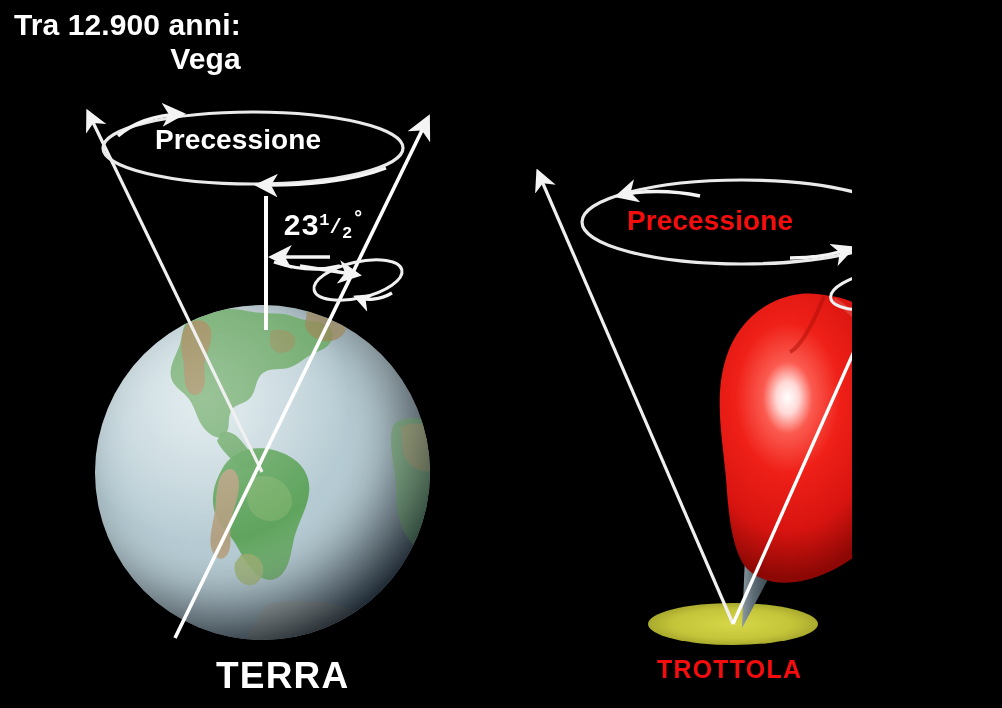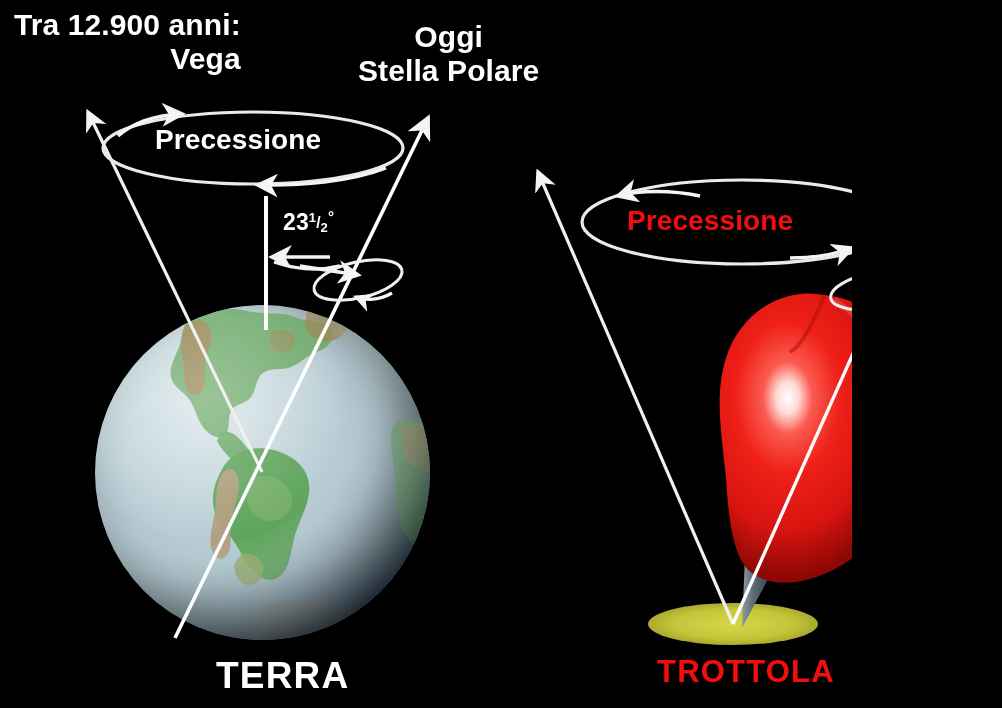--- a/index.html
+++ b/index.html
@@ -50,37 +50,38 @@
     left:155px; top:124px;
     font-size:28px;
     text-shadow:0 0 3px #000, 0 0 3px #000;
   }
   #label-precessione-right{
     left:627px; top:205px;
     font-size:28px;
   }
   #label-angle{
     left:283px; top:208px;
-    font-size:23px;
+    font-size:30px;
+    font-family:Liberation Mono, monospace;
   }
   #label-angle .frac{
     font-size:0.68em;
     display:inline-block;
     vertical-align:0.12em;
   }
   #label-angle .deg{ font-size:0.66em; vertical-align:0.55em; }
 
   #label-terra{
     left:216px; top:655px;
     font-size:37px;
     letter-spacing:1.2px;
   }
   #label-trottola{
     left:657px; top:655px;
-    font-size:31px;
+    font-size:25px;
     letter-spacing:1.2px;
   }
 
   
   #earth{
     position:absolute;
     left:95px; top:305px;
     width:335px; height:335px;
     border-radius:50%;
     overflow:hidden;
@@ -230,24 +231,20 @@
       <ellipse cx="878" cy="290" rx="48" ry="18" transform="rotate(-10 878 290)" fill="none" stroke="#f0f0f0" stroke-width="3"></ellipse>
       <path d="M918 302 C906 310 890 311 878 306" fill="none" stroke="#f4f4f4" stroke-width="3.2" marker-end="url(#ah2)"></path>
     </g>
   </svg>
 
   <div class="lbl" id="label-vega">
     <span class="l1">Tra 12.900 anni:</span>
     <span class="l2">Vega</span>
   </div>
 
-  <div class="lbl" id="label-polaris">
-    <span class="l1">Oggi</span>
-    <span class="l2">Stella Polare</span>
-  </div>
 
   <div class="lbl" id="label-precessione-left">Precessione</div>
 
   <div class="lbl red" id="label-precessione-right">Precessione</div>
 
   <div class="lbl" id="label-angle"><span>23</span><span class="frac"><sup>1</sup>/<sub>2</sub></span><span class="deg">°</span></div>
 
   <div class="lbl" id="label-terra">TERRA</div>
 
   <div class="lbl red" id="label-trottola">TROTTOLA</div>

